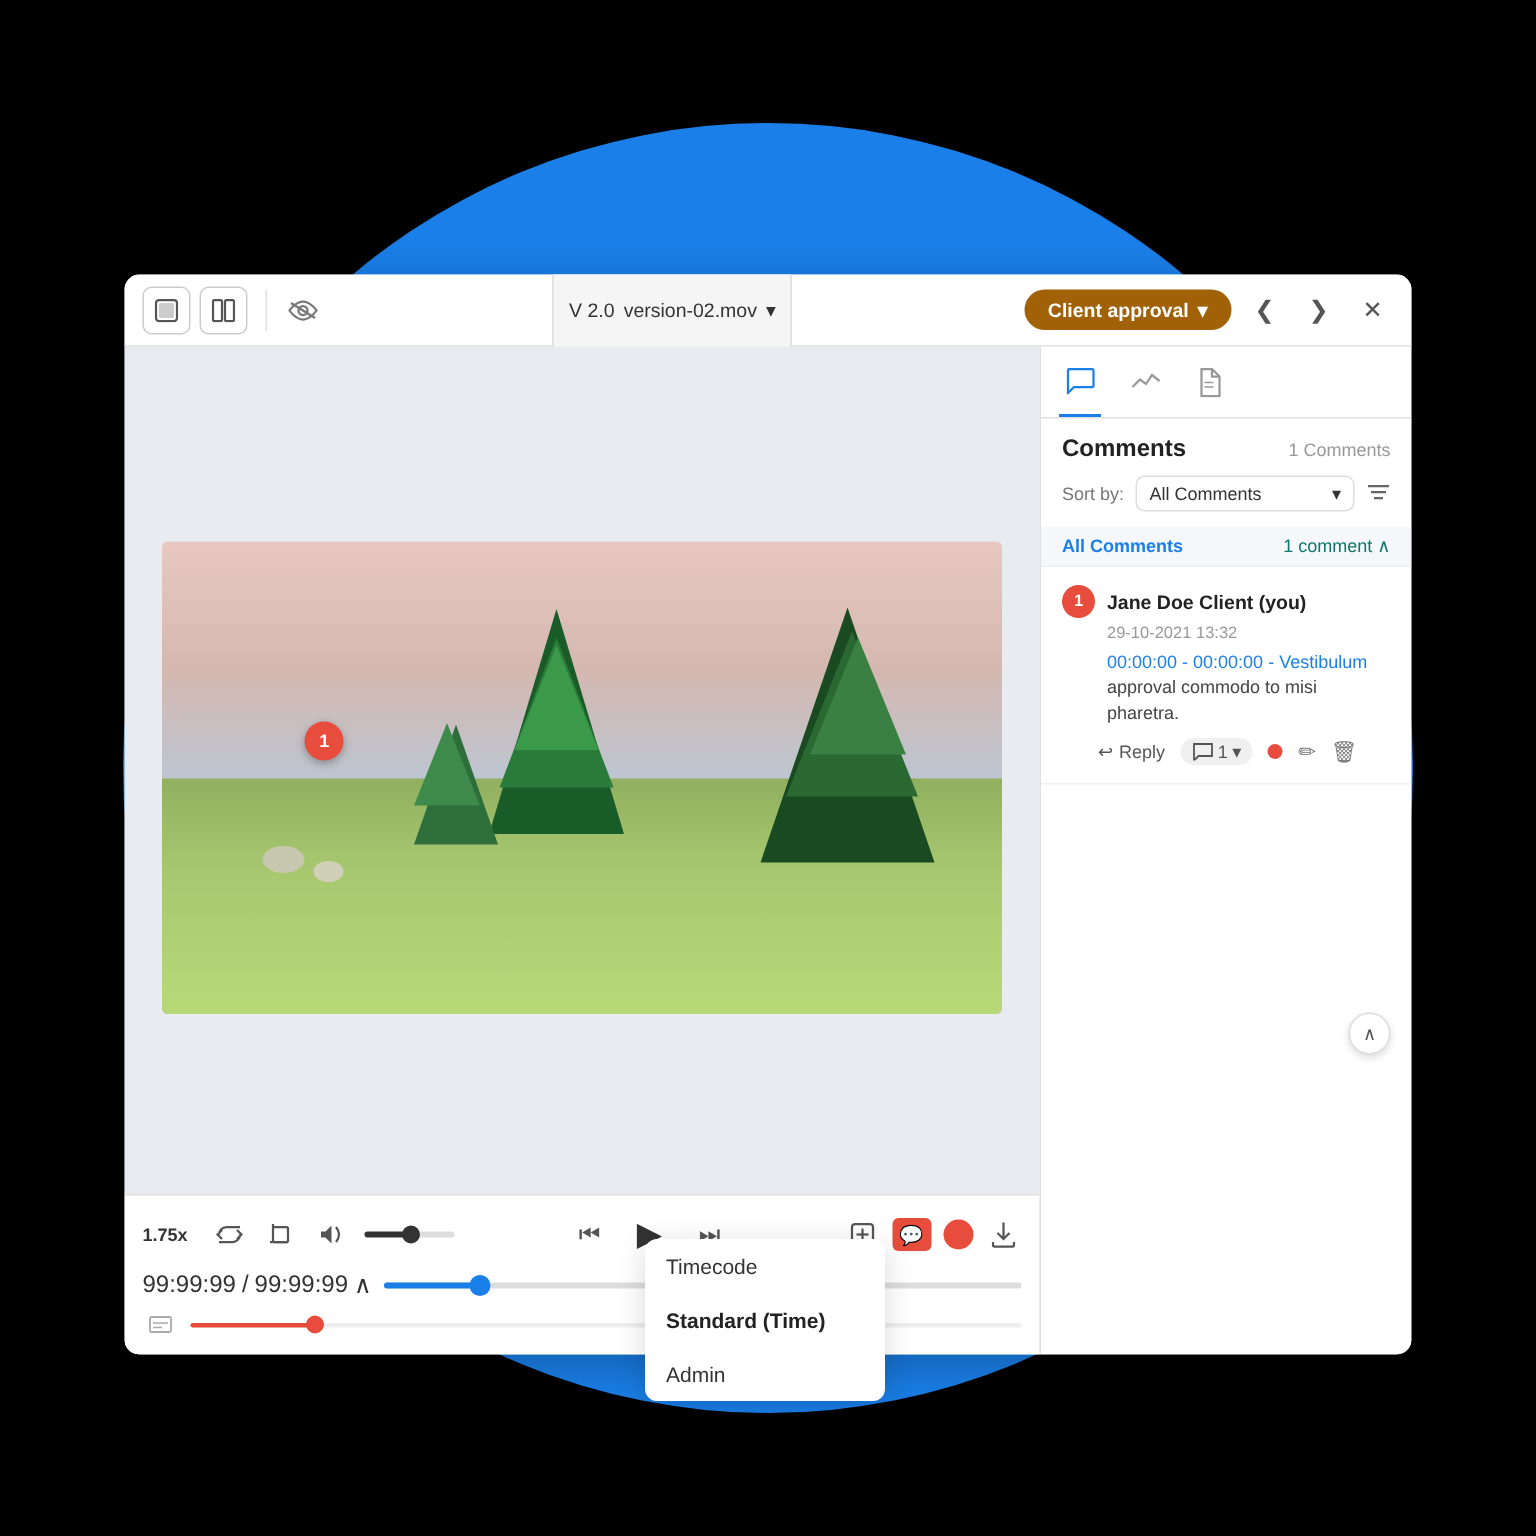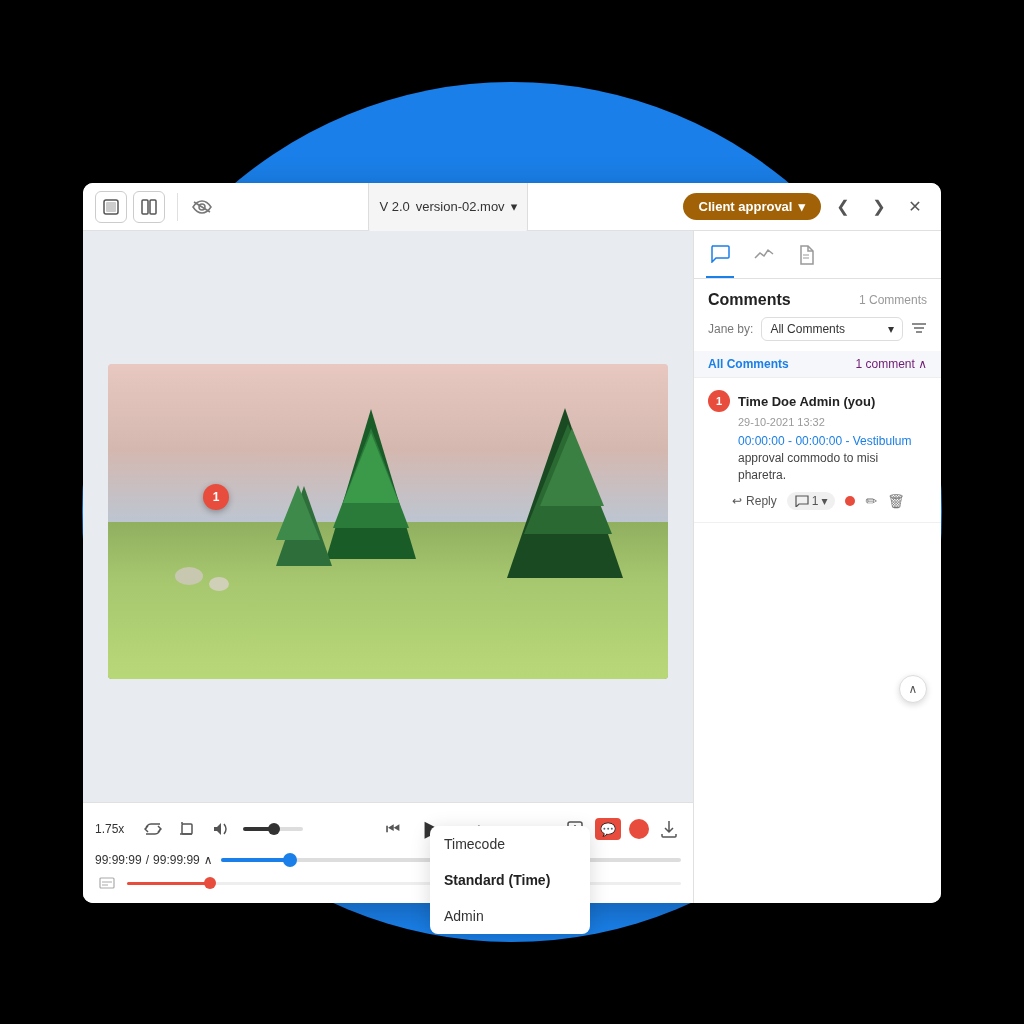--- a/index.html
+++ b/index.html
@@ -185,21 +185,21 @@
       flex-shrink: 0;
     }
     .controls-row1 {
       display: flex;
       align-items: center;
       gap: 10px;
       margin-bottom: 6px;
     }
     .speed-label {
       font-size: 12px;
-      font-weight: 400;
+      font-weight: 700;
       color: #333;
       min-width: 36px;
     }
     .ctrl-icon {
       width: 24px;
       height: 24px;
       display: flex;
       align-items: center;
       justify-content: center;
       cursor: pointer;
@@ -250,21 +250,21 @@
       height: 20px;
       background: #e74c3c;
       border-radius: 50%;
     }
     .timeline-row {
       display: flex;
       align-items: center;
       gap: 8px;
     }
     .time-display {
-      font-size: 12px;
+      font-size: 16px;
       color: #333;
       font-weight: 500;
       cursor: pointer;
       display: flex;
       align-items: center;
       gap: 4px;
     }
     .progress-bar {
       flex: 1;
       height: 4px;
@@ -407,21 +407,21 @@
       justify-content: space-between;
       border-bottom: 1px solid #eee;
     }
     .group-label {
       font-size: 12px;
       font-weight: 600;
       color: #1a7fe8;
     }
     .group-count {
       font-size: 12px;
-      color: #701a75;
+      color: #0f766e;
       cursor: pointer;
     }
     .comment-item {
       padding: 12px 14px;
       border-bottom: 1px solid #f0f0f0;
     }
     .comment-header {
       display: flex;
       align-items: center;
       gap: 8px;
@@ -731,21 +731,21 @@
           </svg>
         </div>
       </div>
 
       <div class="panel-header">
         <span class="panel-title">Comments</span>
         <span class="comments-count">1 Comments</span>
       </div>
 
       <div class="sort-row">
-        <span class="sort-label">Jane by:</span>
+        <span class="sort-label">Sort by:</span>
         <div class="sort-select">
           <span>All Comments</span>
           <span>▾</span>
         </div>
         <div class="filter-icon">
           <svg width="16" height="14" viewBox="0 0 16 14" fill="none">
             <line x1="1" y1="3" x2="15" y2="3" stroke="#666" stroke-width="1.5"></line>
             <line x1="3" y1="7" x2="13" y2="7" stroke="#666" stroke-width="1.5"></line>
             <line x1="5" y1="11" x2="11" y2="11" stroke="#666" stroke-width="1.5"></line>
           </svg>
@@ -759,21 +759,21 @@
             <span>1 comment</span>
             <span> ∧</span>
           </span>
         </div>
 
         <div class="comment-item">
           <div class="comment-header">
             <div class="comment-avatar">
               <span>1</span>
             </div>
-            <span class="comment-author">Time Doe Admin (you)</span>
+            <span class="comment-author">Jane Doe Client (you)</span>
           </div>
           <div class="comment-date">29-10-2021 13:32</div>
           <div class="comment-timecode">
             <span>00:00:00 - 00:00:00</span>
             <span> - Vestibulum</span>
           </div>
           <div class="comment-text">approval commodo to misi pharetra.</div>
           <div class="comment-actions">
             <div class="reply-btn">
               <span>↩</span>

